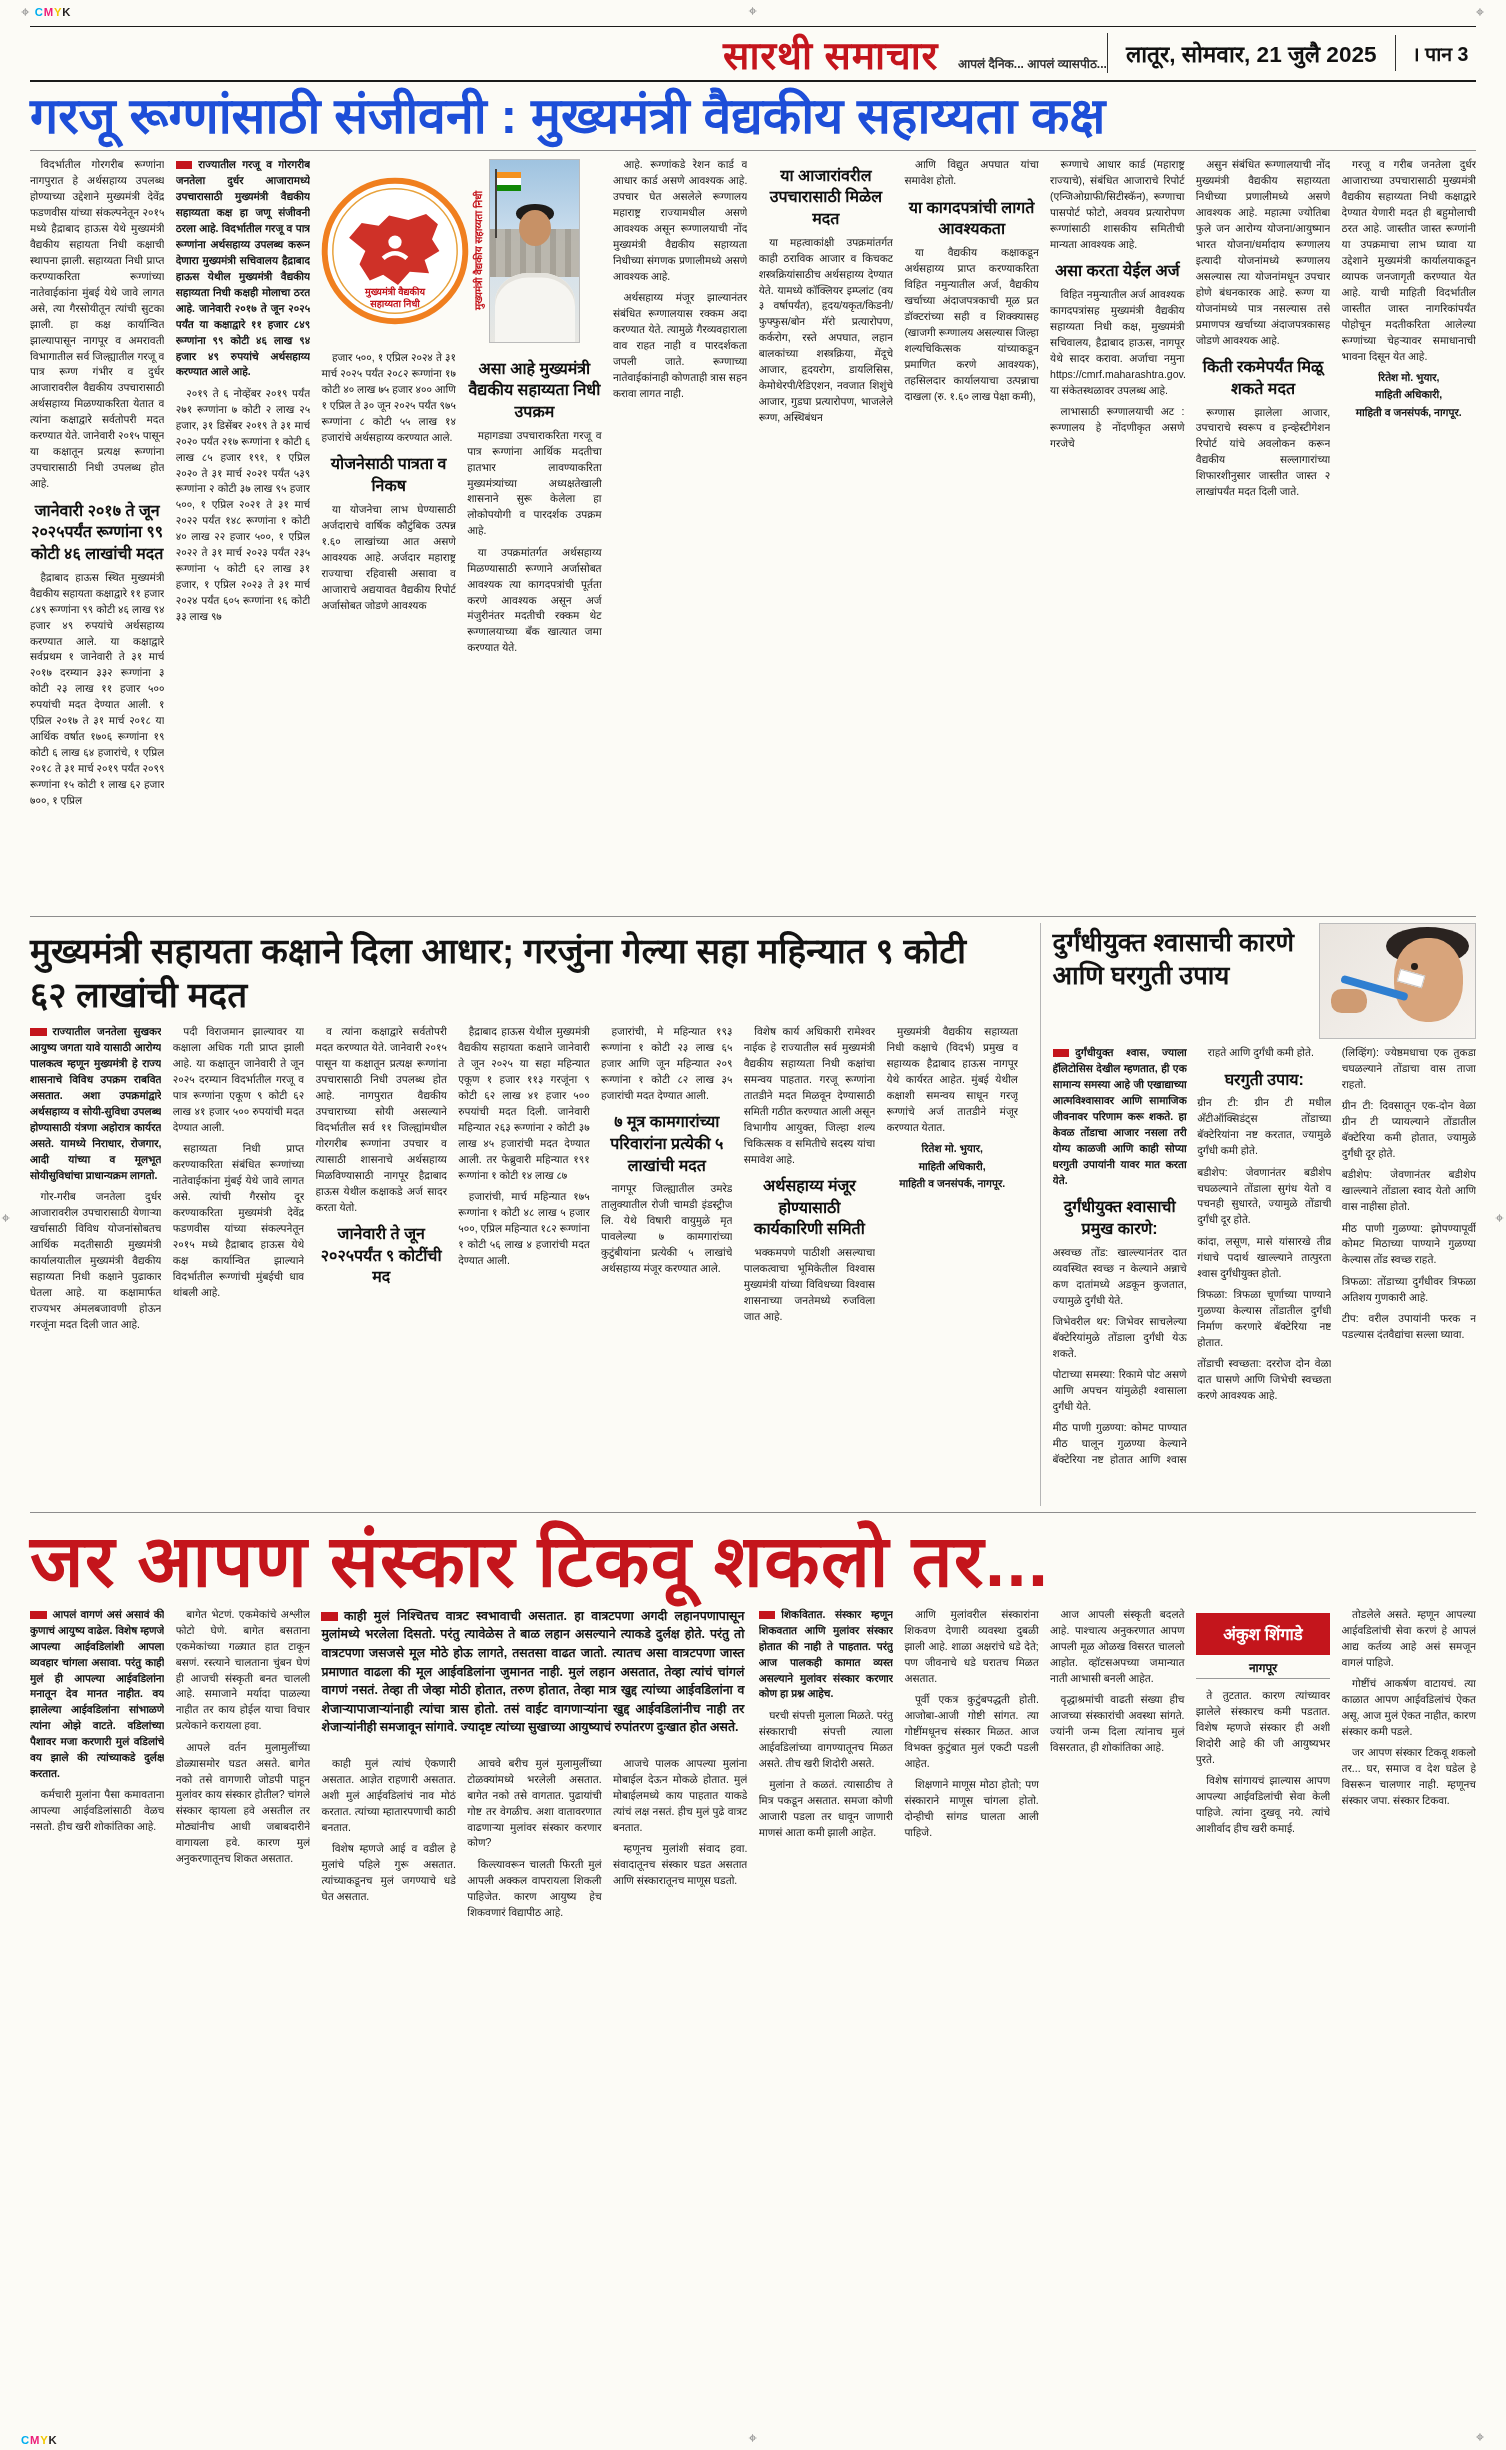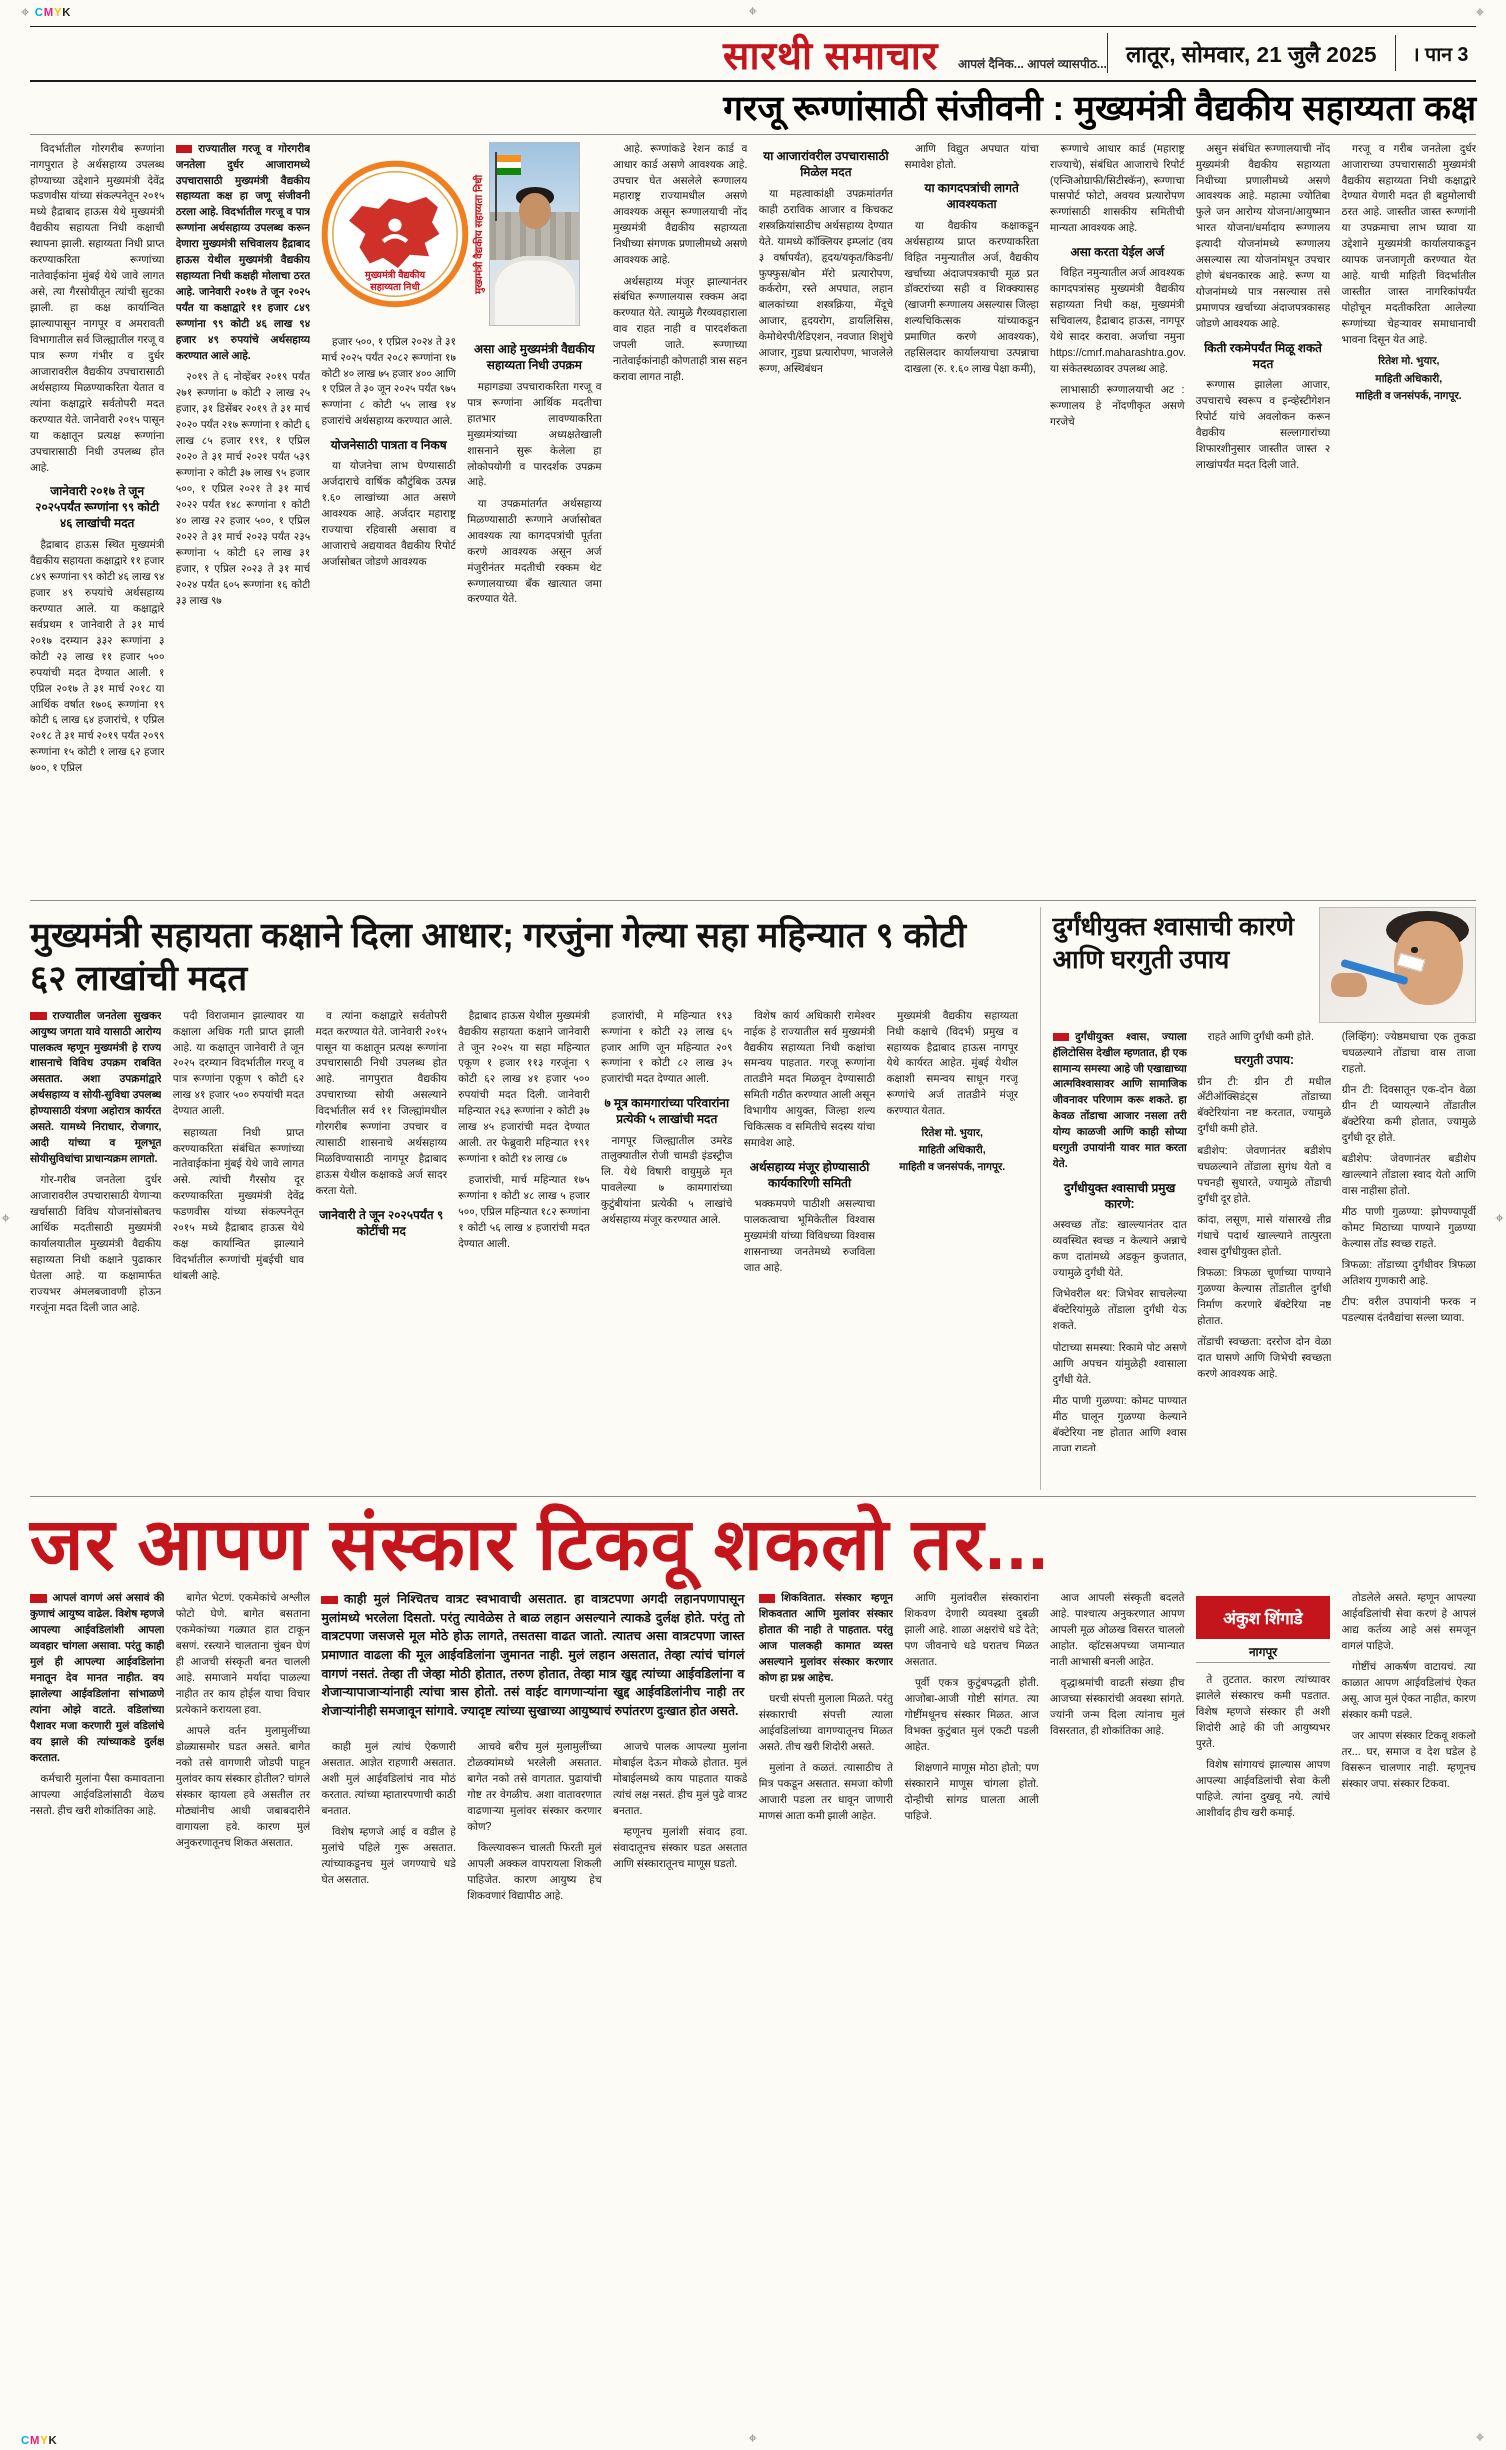--- a/index.html
+++ b/index.html
@@ -17,42 +17,42 @@
   
   .masthead{margin-top:25.6px;border-top:1.5px solid #1b1b1b;border-bottom:2.3px solid #1b1b1b;
             display:flex;align-items:stretch;padding:3px 4.5px;height:47px;}
   .mast-left{display:flex;align-items:flex-end;gap:19.6px;flex:1;justify-content:flex-end;}
   .paper-title{margin:0;font-size:39px;line-height:1.05;font-weight:800;color:#c4151c;letter-spacing:0.8px;}
   .tagline{font-size:12px;font-weight:bold;color:#333;padding-bottom:4.5px;}
   .mast-right{display:flex;align-items:center;}
   .dateline{font-size:22.6px;font-weight:800;color:#111;border-left:1.5px solid #333;padding:4.5px 18px;}
   .pageno{font-size:19.6px;font-weight:800;color:#111;border-left:1.5px solid #333;padding:4.5px 3px 4.5px 16.6px;}
   
-  .headline-main{margin:7.5px 0 4.5px;font-size:35px;line-height:1.1;font-weight:800;color:#000000;text-align:right;}
+  .headline-main{margin:7.5px 0 4.5px;font-size:50px;line-height:1.1;font-weight:800;color:#1d4ed8;text-align:left;}
   .headline-2{margin:6px 0 7.5px;font-size:35px;line-height:1.25;font-weight:800;color:#131313;max-width:949px;}
   .headline-3{margin:3px 0 6px;font-size:25.6px;line-height:1.3;font-weight:800;color:#131313;}
   .headline-4{margin:10.5px 0 7.5px;font-size:72px;line-height:1.05;font-weight:800;color:#c4151c;letter-spacing:1.5px;}
   .rule{border:0;border-top:1.1px solid #8d8d8d;margin:6px 0;}
   
   .gridded{display:grid;grid-template-columns:repeat(10,1fr);column-gap:11.3px;}
   .a1{grid-template-rows:193px auto;height:753px;overflow:hidden;}
   .a4{grid-template-rows:149px auto;height:780px;overflow:hidden;}
   .gridded .col{grid-row:1/3;overflow:hidden;}
   .gridded .col.under{grid-row:2;}
   .a1 .imgblock{grid-column:3/5;grid-row:1;display:flex;gap:3px;align-items:center;padding-bottom:6px;}
   .a4 .intro{grid-column:3/6;grid-row:1;font-size:12.4px;font-weight:bold;line-height:1.5;
              text-align:justify;overflow:hidden;padding-right:3px;}
   .a2{display:grid;grid-template-columns:repeat(7,1fr);column-gap:11.3px;height:482px;overflow:hidden;}
   .a3cols{display:grid;grid-template-columns:repeat(3,1fr);column-gap:10.5px;height:422px;overflow:hidden;}
   .col{overflow:hidden;}
   .para{margin:0 0 5.3px;font-size:10.5px;line-height:1.52;text-align:justify;text-indent:10.5px;}
   .para.lead{font-weight:bold;text-indent:0;}
   .para.item{text-indent:0;}
   .para.byline{text-align:center;font-weight:bold;text-indent:0;margin:1.5px 0;}
-  .subhead{margin:7.5px 0 5.3px;font-size:12px;line-height:1.35;font-weight:800;text-align:center;color:#101010;}
+  .subhead{margin:7.5px 0 5.3px;font-size:16px;line-height:1.35;font-weight:800;text-align:center;color:#101010;}
   .marker{display:inline-block;width:16.6px;height:8.3px;background:#c4151c;margin-right:6px;vertical-align:middle;}
   
   .logo{width:148px;height:148px;flex:0 0 auto;}
   .vcap{writing-mode:vertical-rl;transform:rotate(180deg);font-size:10.2px;font-weight:bold;
         color:#c4151c;height:173px;text-align:center;flex:0 0 auto;}
   .photo{position:relative;width:89px;height:182px;flex:0 0 auto;overflow:hidden;border:0.8px solid #bbb;
          background:linear-gradient(180deg,#9fc3e0 0%,#cfe0ee 45%,#e8e7e2 100%);}
   .photo .bld{position:absolute;left:0;right:0;bottom:65px;height:48px;background:#b5ad9f;
               background-image:repeating-linear-gradient(90deg,#9c9384 0 6px,#b5ad9f 6px 15px);opacity:.8;}
   .photo .pole{position:absolute;top:9px;left:4.5px;width:2.3px;height:69px;background:#44403b;}

